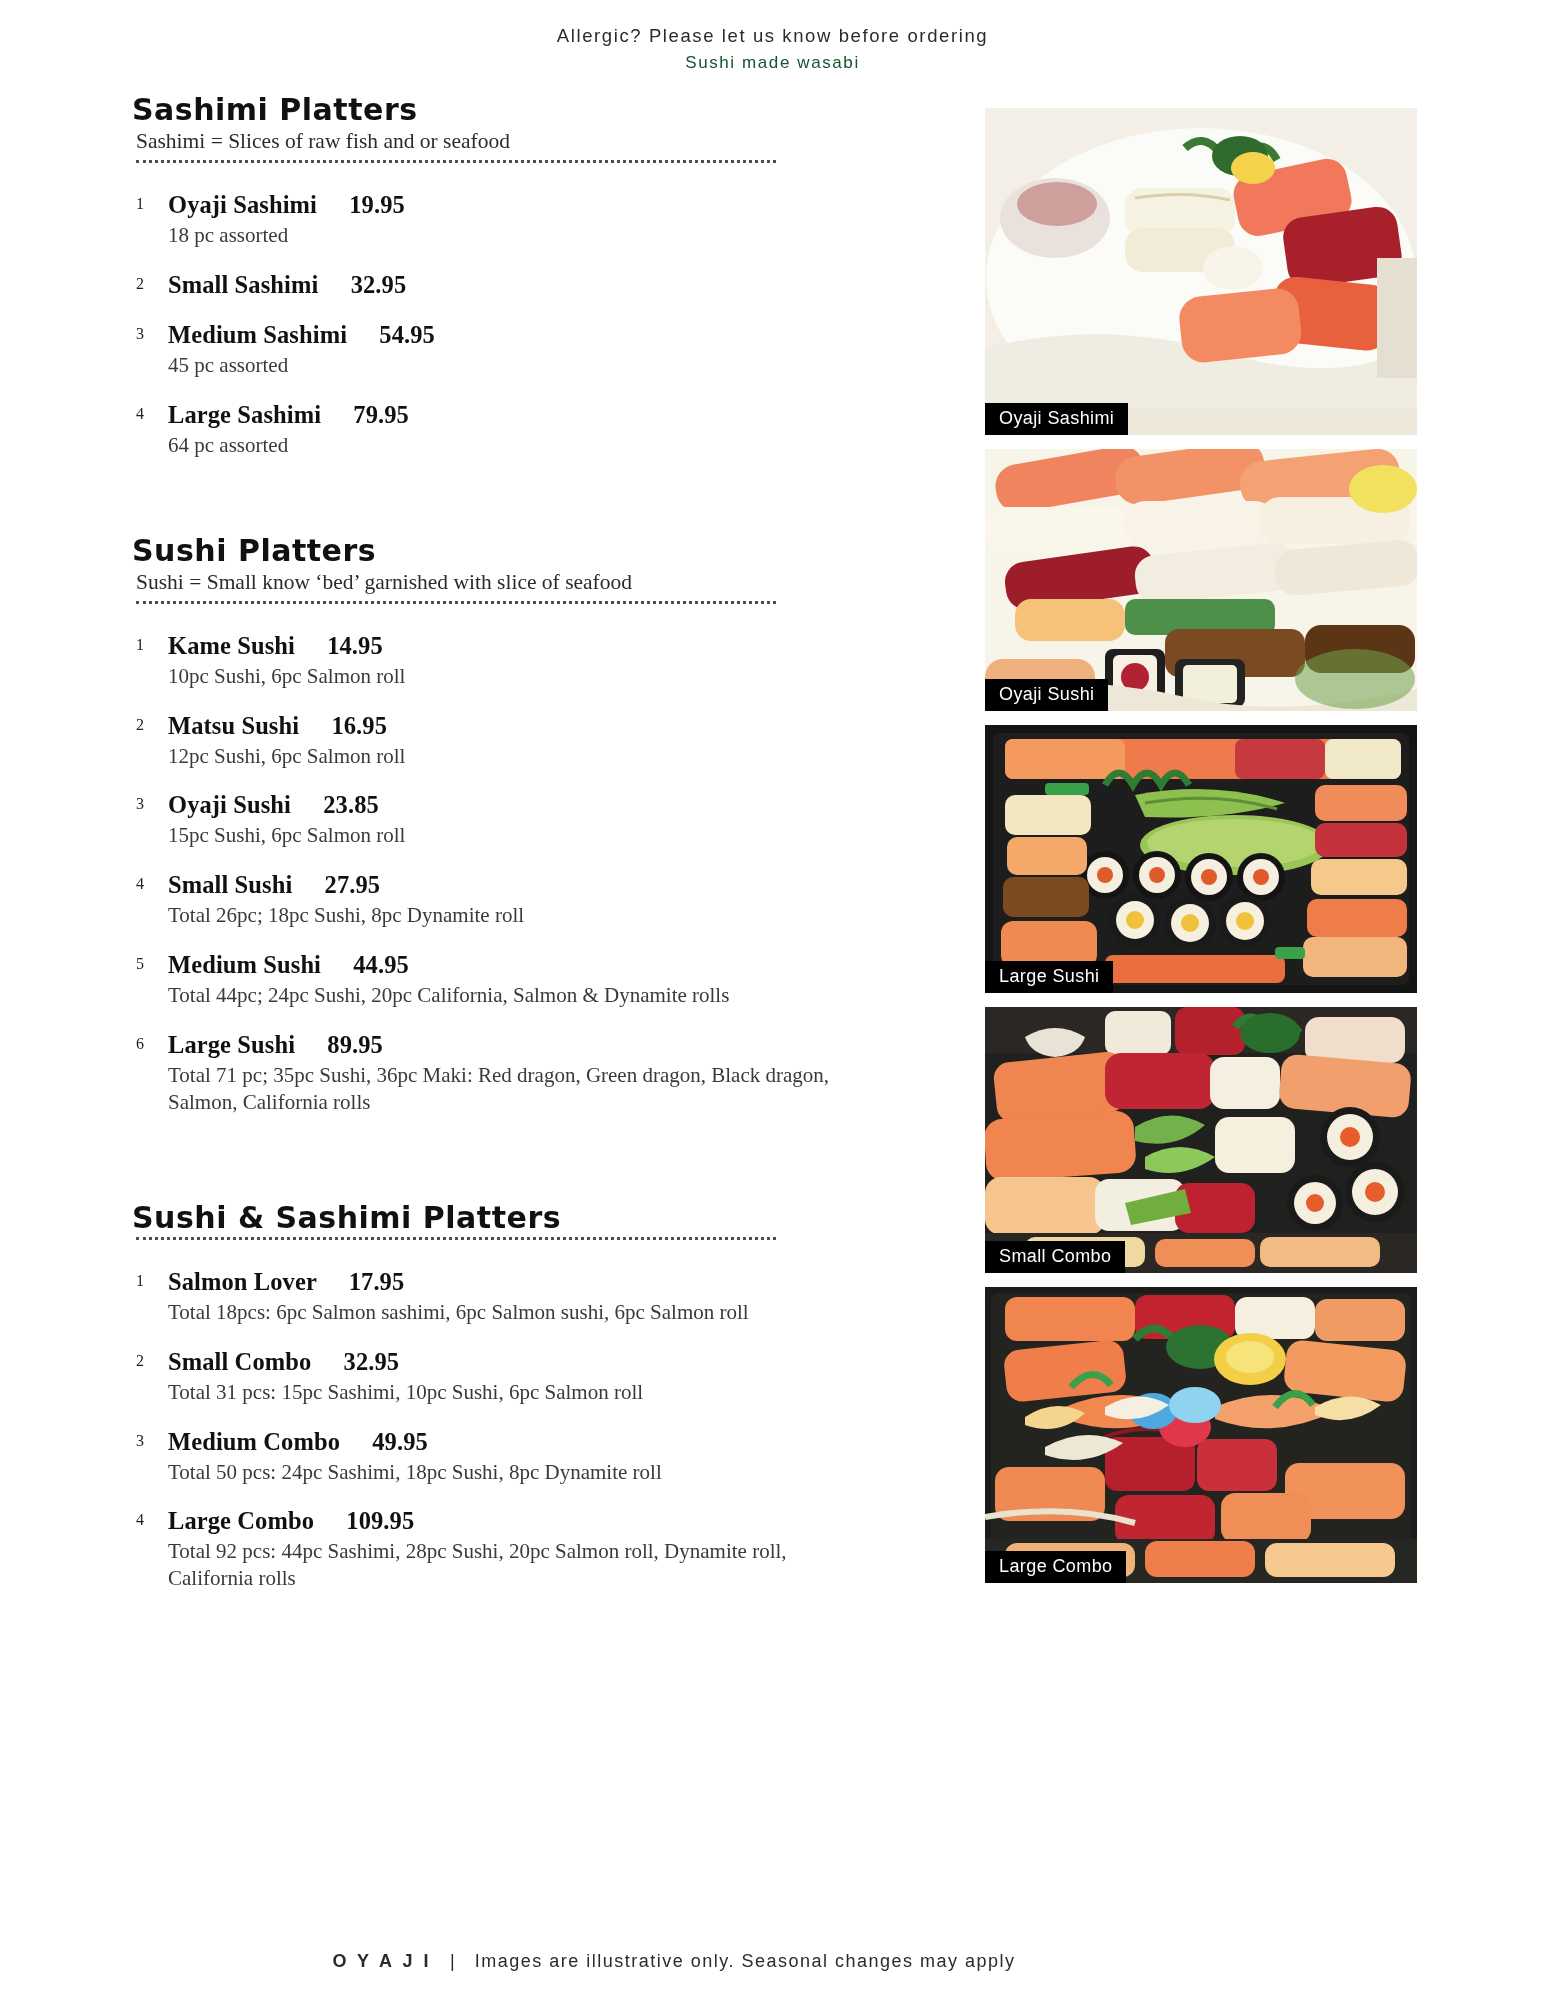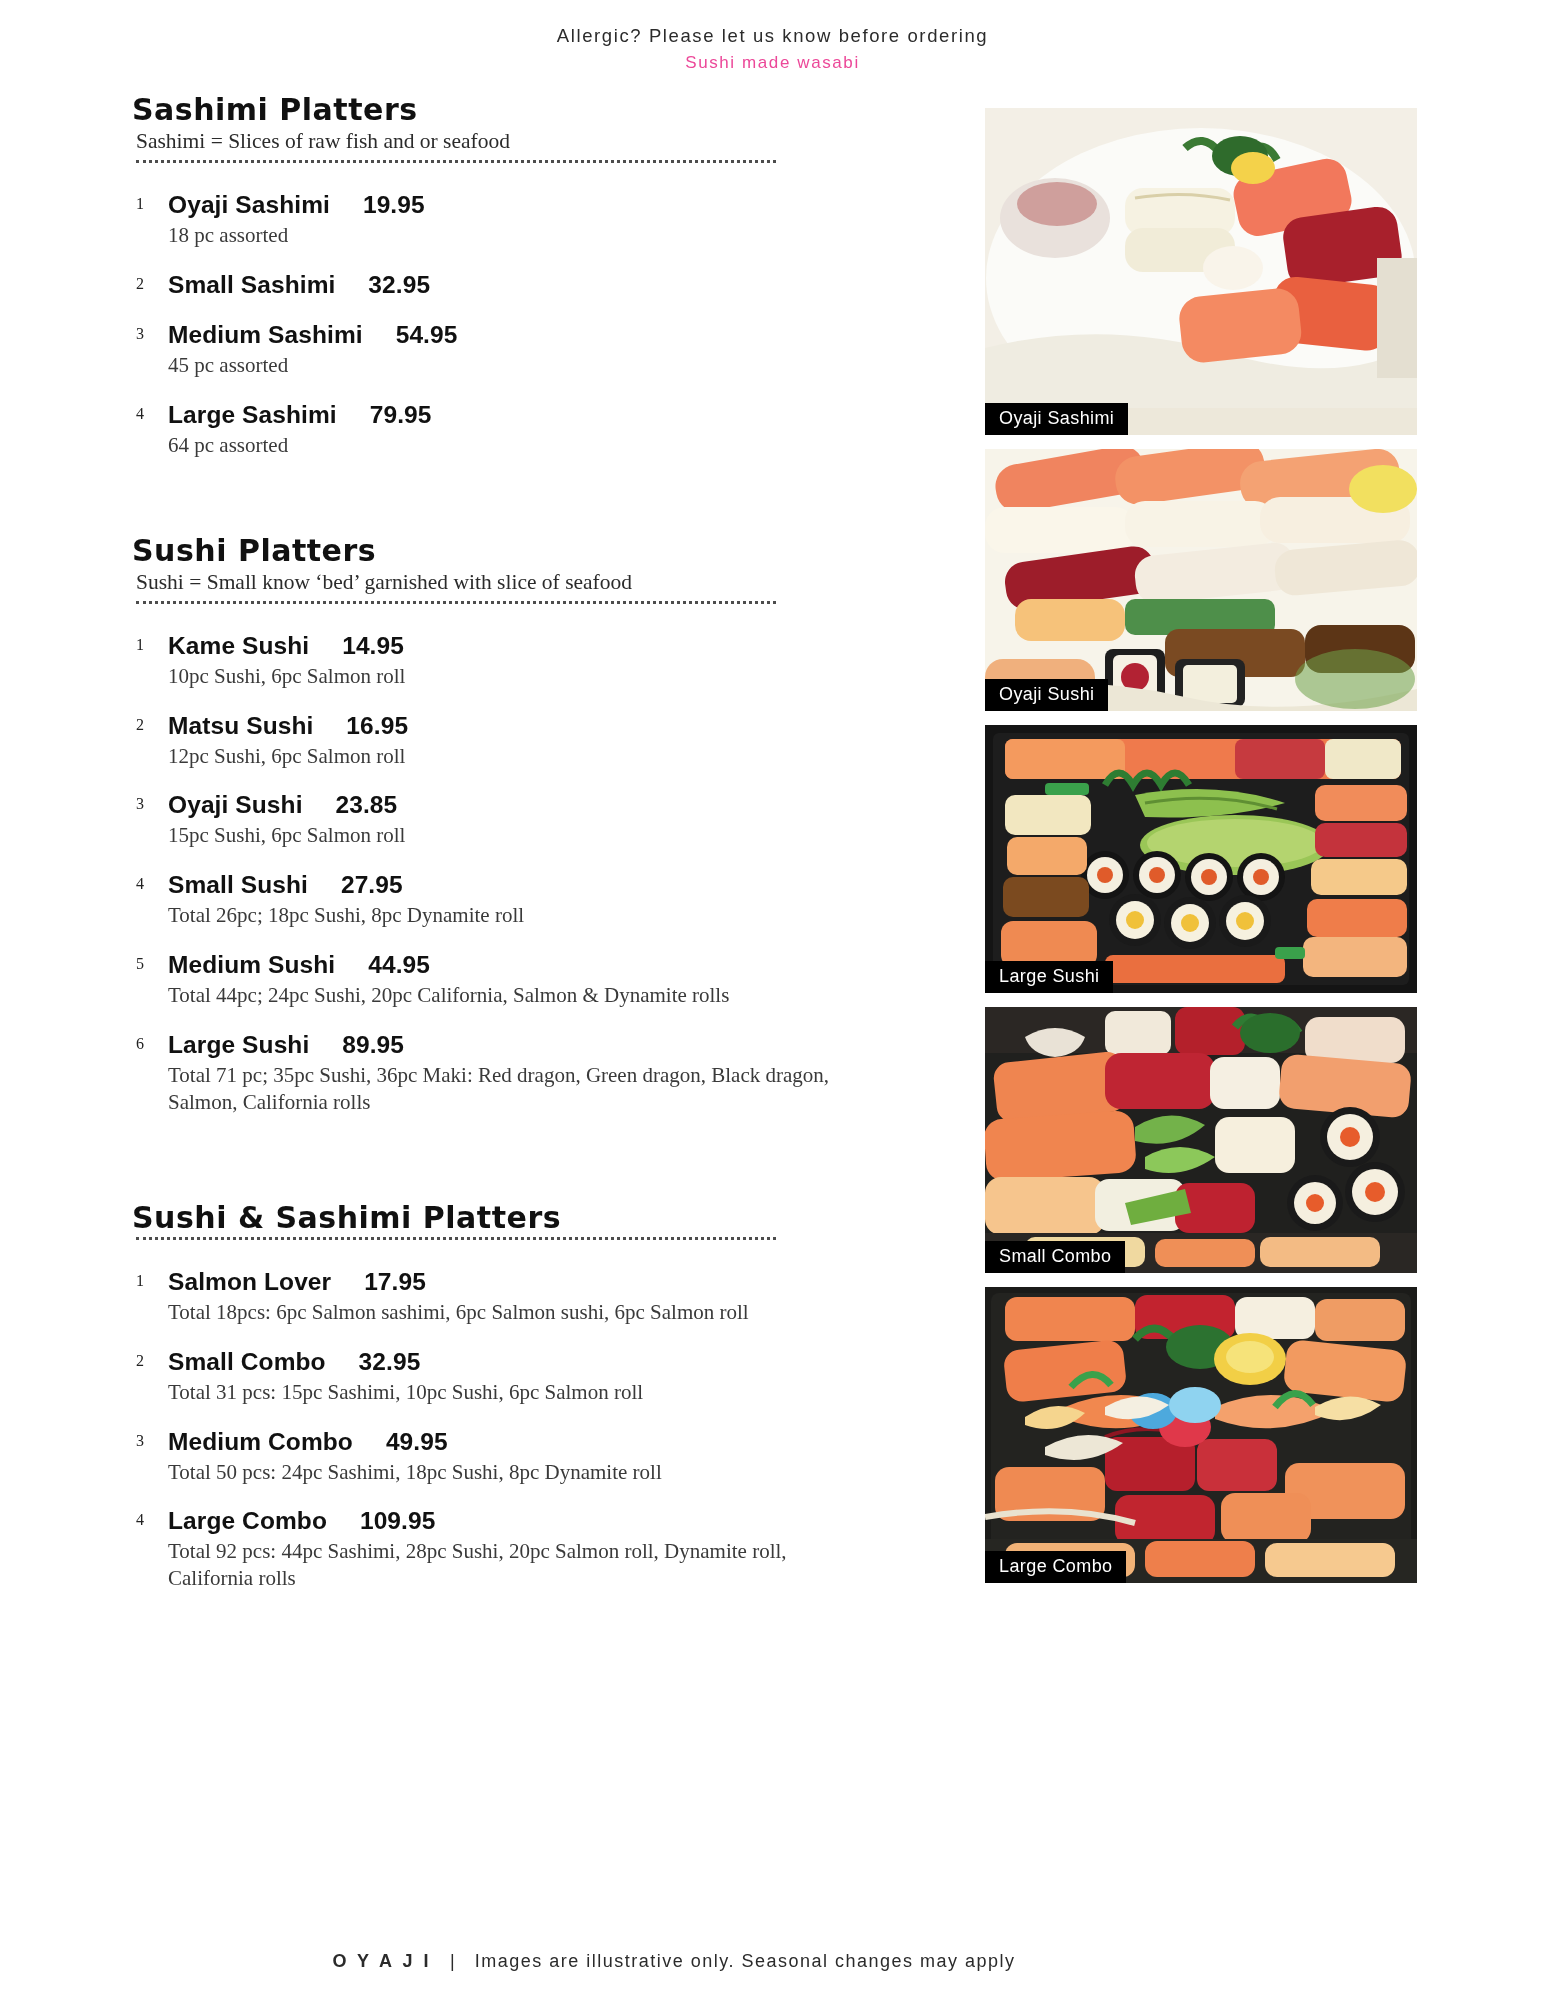--- a/index.html
+++ b/index.html
@@ -21,21 +21,21 @@
     line-height: 1.5;
   }
   .top-notice .line1 {
     font-size: 18.5px;
     letter-spacing: 1.6px;
     color: #2b2b2b;
   }
   .top-notice .line2 {
     font-size: 17px;
     letter-spacing: 1.6px;
-    color: #ec4899;
+    color: #14532d;
   }
 
   
   .page {
     position: relative;
     width: 1545px;
     height: 2000px;
   }
   .left-col {
     position: absolute;
@@ -83,21 +83,21 @@
   }
   .item .num {
     position: absolute;
     left: 28px;
     top: 4px;
     font-family: "Liberation Serif", serif;
     font-size: 16px;
     color: #222;
   }
   .item .name-row {
-    font-family: Liberation Sans, sans-serif;
+    font-family: Liberation Serif, serif;
     font-size: 24.5px;
     font-weight: bold;
     color: #111;
     letter-spacing: 0.1px;
     white-space: nowrap;
   }
   .item .name-row .price {
     margin-left: 26px;
     font-weight: bold;
   }

